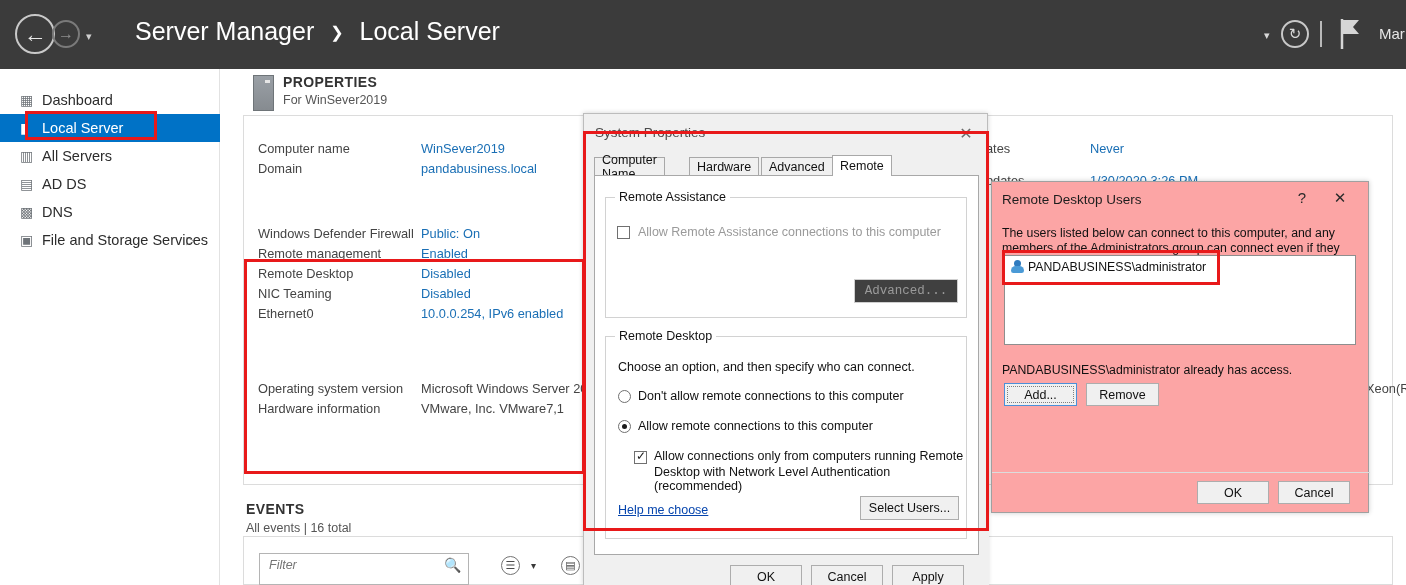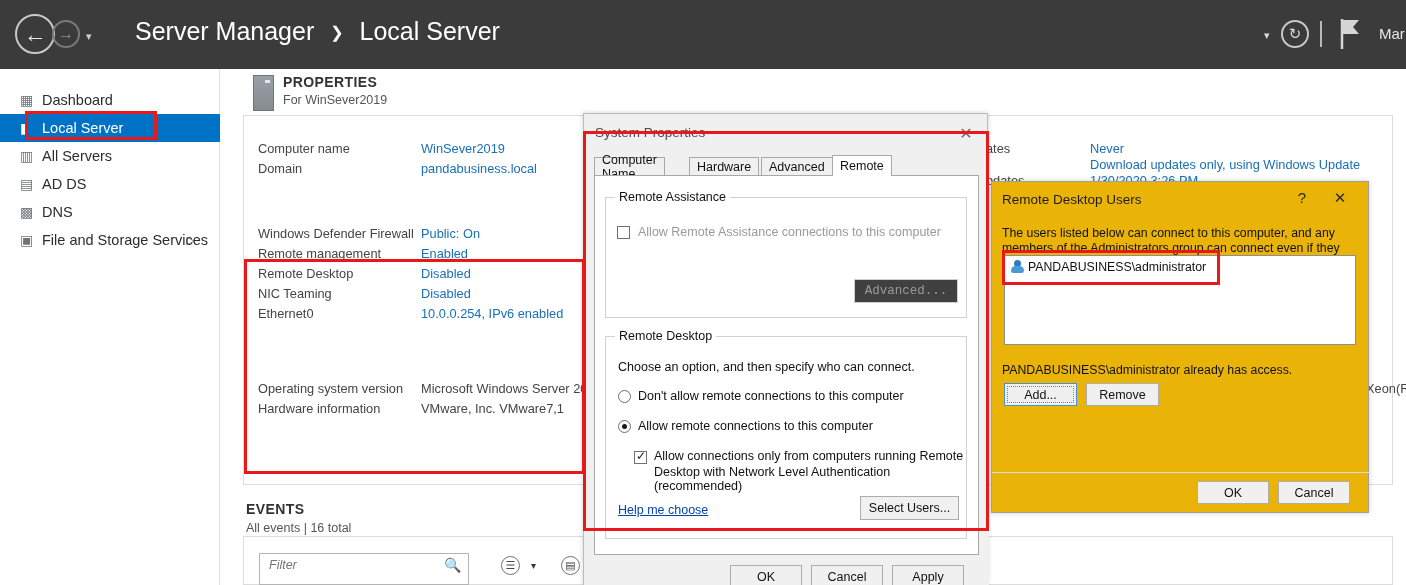--- a/index.html
+++ b/index.html
@@ -168,21 +168,21 @@
     font-size:12.5px; color:#111; display:flex; align-items:center; justify-content:center;
     font-family:"Liberation Sans", sans-serif;
   }
   .btn.disabled { color:#9a9a9a; background:#404040; border-color:#cfcfcf;font-family:Liberation Mono, monospace; }
   .btn.focus { border:1px solid #4a90d9; outline:1px dotted #808080; outline-offset:-4px; }
   .lnk { position:absolute; font-size:12.5px; color:#0645ad; text-decoration:underline; }
 
   
   .rdu {
     position:absolute; left:991px; top:181px; width:378px; height:332px;
-    background:#eab308; border:1px solid #a0a0a0;
+    background:#fca5a5; border:1px solid #a0a0a0;
     box-shadow:0 0 5px rgba(0,0,0,.2);
   }
   .rdu-title { position:absolute; left:10px; top:10px; font-size:13.5px; color:#1d1d1d; }
   .rdu-help { position:absolute; right:56px; top:7px; font-size:15px; color:#2a2a2a; width:20px; text-align:center;}
   .rdu-close { position:absolute; right:18px; top:7px; font-size:15px; color:#2a2a2a; width:20px; text-align:center;}
   .rdu-desc { position:absolute; left:10px; top:44px; width:358px; font-size:12.3px; color:#111; line-height:15px; }
   .userlist {
     position:absolute; left:12px; top:73px; width:352px; height:90px;
     background:#ffffff; border:1px solid #8e8e8e;
   }
@@ -289,21 +289,20 @@
   <div class="prop-row prop-val" style="left:177px; top:190px;">10.0.0.254, IPv6 enabled</div>
 
   <div class="prop-row prop-label" style="left:14px; top:265px;">Operating system version</div>
   <div class="prop-row prop-val plain" style="left:177px; top:265px;">Microsoft Windows Server 201</div>
 
   <div class="prop-row prop-label" style="left:14px; top:285px;">Hardware information</div>
   <div class="prop-row prop-val plain" style="left:177px; top:285px;">VMware, Inc. VMware7,1</div>
 
   <div class="prop-row prop-label" style="left:742px; top:25px;">ates</div>
   <div class="prop-row prop-val" style="left:846px; top:25px;">Never</div>
-  <div class="prop-row prop-val" style="left:846px; top:41px;">Download updates only, using Windows Update</div>
   <div class="prop-row prop-label" style="left:742px; top:57px;">pdates</div>
   <div class="prop-row prop-val" style="left:846px; top:57px;">1/30/2020 3:26 PM</div>
   <div class="prop-row prop-val plain" style="left:1122px; top:265px;">Xeon(R)</div>
 </div>
 
 <div class="events-title">EVENTS</div>
 <div class="events-sub">All events | 16 total</div>
 <div class="events-panel"></div>
 <div class="filter-box">
   <input type="text" placeholder="Filter" style="">

